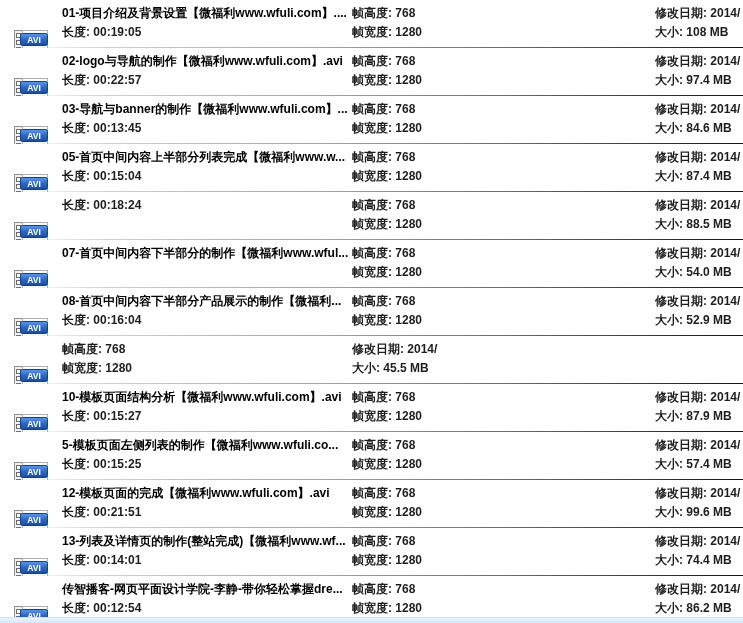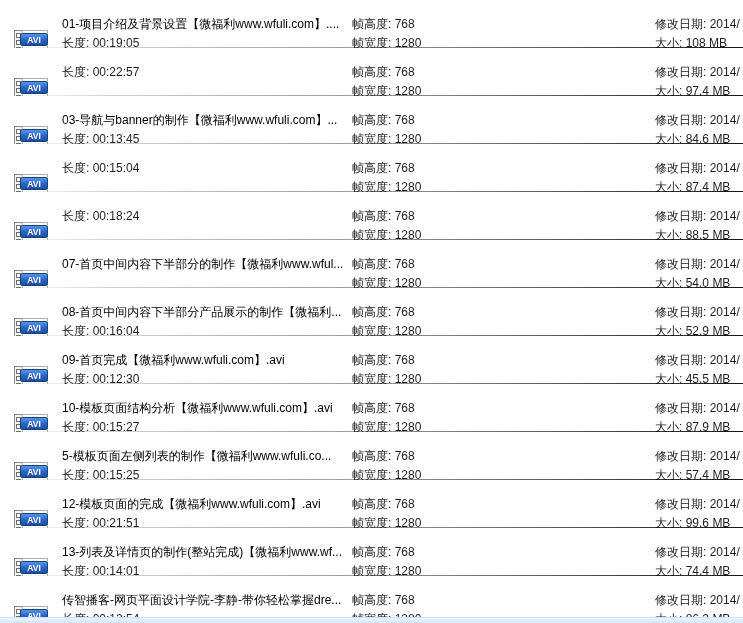--- a/index.html
+++ b/index.html
@@ -38,23 +38,24 @@
       rgba(0,0,0,0.65) 75%,
       rgba(0,0,0,0.92) 100%);
   }
   .row:last-of-type .sep { display: none; }
   .icon-cell {
     padding: 6px 0 0 14px;
     box-sizing: border-box;
     margin-top: 24px;
   }
   .cell {
-    padding-top: 15px;
+    padding-top: 4px;
     box-sizing: border-box;
     overflow: hidden;
+    font-weight: bold;
   }
   .line {
     height: 19px;
     line-height: 19px;
     font-size: 12px;
     color: #1e1e1e;
     white-space: nowrap;
     overflow: hidden;
   }
   .name-line { color: #000000; }
@@ -136,20 +137,21 @@
 
           <rect x="8.5" y="0.5" width="25" height="36" fill="#fdfdfd" stroke="#b0b0b0"></rect>
 
           <rect x="10.5" y="18.5" width="20" height="12" rx="1" fill="#c9c9c9" stroke="#969696"></rect>
 
           <rect x="6.5" y="3.5" width="27" height="12" rx="2" fill="url(#badgeGrad)" stroke="#163e80"></rect>
           <text x="20" y="13" text-anchor="middle" font-size="8.5" font-weight="bold" font-family="Liberation Sans, sans-serif" fill="#ffffff">AVI</text>
         </svg>
       </div>
       <div class="cell">
+        <div class="line name-line">02-logo与导航的制作【微福利www.wfuli.com】.avi</div>
         <div class="line"><span class="meta-label">长度:</span> <span>00:22:57</span></div>
       </div>
       <div class="cell">
         <div class="line"><span class="meta-label">帧高度:</span> <span>768</span></div>
         <div class="line"><span class="meta-label">帧宽度:</span> <span>1280</span></div>
       </div>
       <div class="cell">
         <div class="line"><span class="meta-label">修改日期:</span> <span>2014/</span></div>
         <div class="line"><span class="meta-label">大小:</span> <span>97.4 MB</span></div>
       </div>
@@ -217,20 +219,21 @@
 
           <rect x="8.5" y="0.5" width="25" height="36" fill="#fdfdfd" stroke="#b0b0b0"></rect>
 
           <rect x="10.5" y="18.5" width="20" height="12" rx="1" fill="#c9c9c9" stroke="#969696"></rect>
 
           <rect x="6.5" y="3.5" width="27" height="12" rx="2" fill="url(#badgeGrad)" stroke="#163e80"></rect>
           <text x="20" y="13" text-anchor="middle" font-size="8.5" font-weight="bold" font-family="Liberation Sans, sans-serif" fill="#ffffff">AVI</text>
         </svg>
       </div>
       <div class="cell">
+        <div class="line name-line">05-首页中间内容上半部分列表完成【微福利www.w...</div>
         <div class="line"><span class="meta-label">长度:</span> <span>00:15:04</span></div>
       </div>
       <div class="cell">
         <div class="line"><span class="meta-label">帧高度:</span> <span>768</span></div>
         <div class="line"><span class="meta-label">帧宽度:</span> <span>1280</span></div>
       </div>
       <div class="cell">
         <div class="line"><span class="meta-label">修改日期:</span> <span>2014/</span></div>
         <div class="line"><span class="meta-label">大小:</span> <span>87.4 MB</span></div>
       </div>
@@ -378,24 +381,20 @@
 
           <rect x="8.5" y="0.5" width="25" height="36" fill="#fdfdfd" stroke="#b0b0b0"></rect>
 
           <rect x="10.5" y="18.5" width="20" height="12" rx="1" fill="#c9c9c9" stroke="#969696"></rect>
 
           <rect x="6.5" y="3.5" width="27" height="12" rx="2" fill="url(#badgeGrad)" stroke="#163e80"></rect>
           <text x="20" y="13" text-anchor="middle" font-size="8.5" font-weight="bold" font-family="Liberation Sans, sans-serif" fill="#ffffff">AVI</text>
         </svg>
       </div>
       <div class="cell">
-        <div class="line name-line">09-首页完成【微福利www.wfuli.com】.avi</div>
-        <div class="line"><span class="meta-label">长度:</span> <span>00:12:30</span></div>
-      </div>
-      <div class="cell">
         <div class="line"><span class="meta-label">帧高度:</span> <span>768</span></div>
         <div class="line"><span class="meta-label">帧宽度:</span> <span>1280</span></div>
       </div>
       <div class="cell">
         <div class="line"><span class="meta-label">修改日期:</span> <span>2014/</span></div>
         <div class="line"><span class="meta-label">大小:</span> <span>45.5 MB</span></div>
       </div>
       <div class="sep"></div>
     </div>
 

